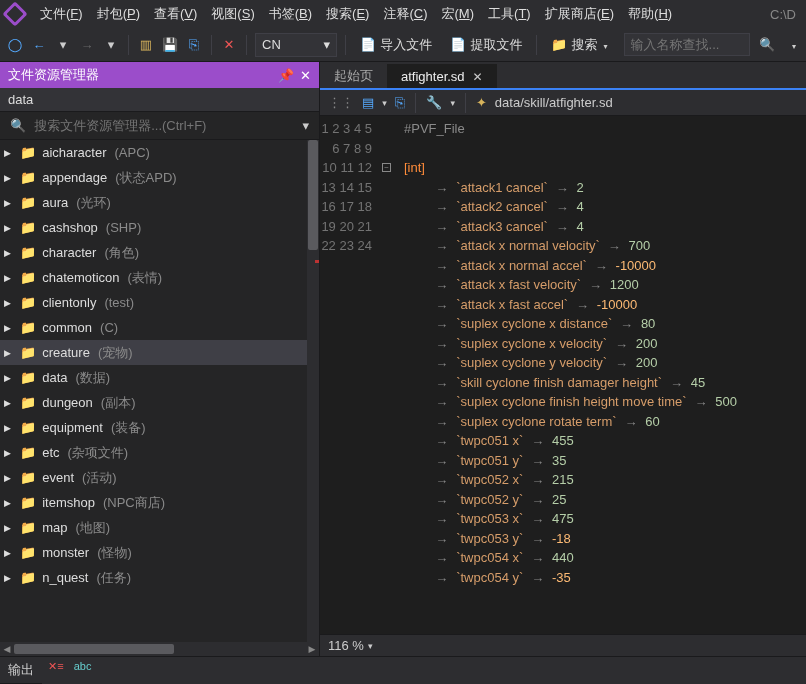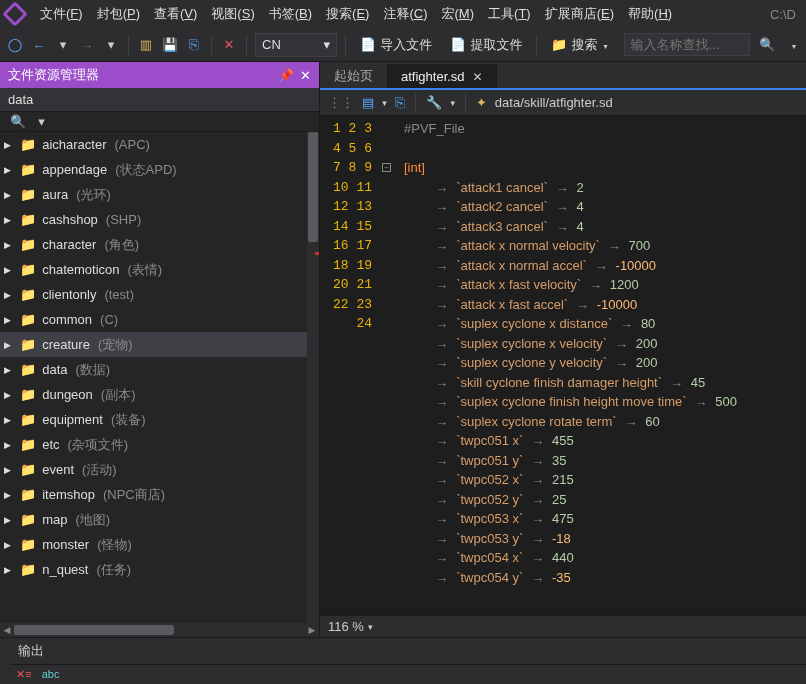--- a/index.html
+++ b/index.html
@@ -49,32 +49,32 @@
 .editor { flex:1; display:flex; flex-direction:column; min-width:0; background:#1e1e1e; }
 .tabs { display:flex; background:#2d2d30; height:28px; border-bottom:2px solid #3b82f6;}
 .tab { padding:5px 14px 4px; color:#aaa; display:flex; align-items:center; gap:8px; cursor:pointer;}
 .tab.active { background:#1e1e1e; color:#eee; border-top:2px solid #2d2d30;}
 .tab .cls { font-size:12px; color:#ccc; cursor:pointer;}
 .crumb { display:flex; align-items:center; gap:8px; padding:3px 8px; background:#2d2d30; border-bottom:1px solid #1a1a1c; height:26px;}
 .crumb .ic { color:#55aaff; cursor:pointer;}
 .crumb .ic2 { color:#d8b45c; cursor:pointer;}
 .crumb .txt { color:#ccc; }
 .codewrap { flex:1; display:flex; overflow:hidden; position:relative;}
-.gutter { background:#1e1e1e; color:#eab308; text-align:right; padding:3px 10px 0 0; width:62px; border-right:0; font-family:Liberation Mono, monospace; font-size:13px; line-height:19.5px;}
+.gutter { background:#1e1e1e; color:#737373; text-align:right; padding:3px 10px 0 0; width:62px; border-right:0; font-family:Liberation Sans, sans-serif; font-size:13px; line-height:19.5px;}
 .fold { width:16px; padding-top:3px; font-family:Consolas,monospace; line-height:19.5px; color:#888; }
 .fold .fbox { border:1px solid #888; width:9px; height:9px; font-size:8px; line-height:7px; text-align:center; margin-top:5px; cursor:pointer;}
 .code { flex:1; padding:3px 0 0 6px; font-family:Consolas,monospace; font-size:13px; line-height:19.5px; white-space:pre; overflow:hidden; }
 .c-hdr { color:#8a8a8a; }
 .c-sect { color:#ff8c3a; }
 .c-arr { color:#888; }
 .c-key { color:#d69d6a; }
 .c-num { color:#b5cea8; }
 .c-neg { color:#fdba74; }
 .zoombar { background:#2d2d30; border-top:1px solid #1a1a1c; padding:2px 8px; color:#ccc; display:flex; align-items:center; gap:4px; height:22px;}
-.output { border-top:1px solid #1a1a1c; background:#2d2d30; display:flex; flex-direction:column;padding-left:10px;}
+.output { border-top:1px solid #1a1a1c; background:#2d2d30; display:flex; flex-direction:row;}
 .outputhdr { padding:4px 8px; color:#ccc; border-bottom:1px solid #1a1a1c;}
 .outputbar { padding:3px 6px; display:flex; gap:10px; }
 .outputbar span { cursor:pointer; font-size:11px;}
 </style>
 </head>
 <body>
 
 <div class="menubar">
   <div class="logo"></div>
   <div id="menuitems" style="display:flex;gap:2px;">
@@ -136,20 +136,21 @@
     <div class="panelhdr">
       <span>文件资源管理器</span>
       <span class="icons">
         <span>📌</span>
         <span>✕</span>
       </span>
     </div>
     <div class="pathbar">data</div>
     <div class="searchbar">
       <span class="sicon">🔍</span>
+      <input placeholder="搜索文件资源管理器...(Ctrl+F)" style="">
       <span class="sddarr">▾</span>
     </div>
     <div class="tree">
       <div class="treerows" id="treerows">
           <div class="row">
             <span class="caret">▶</span>
             <span class="fld">📁</span>
             <span class="nm">aicharacter</span>
             <span class="note">(APC)</span>
           </div>

